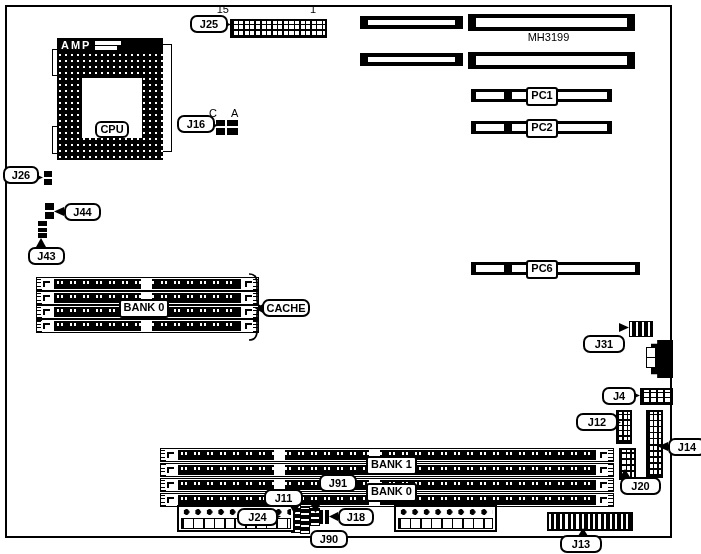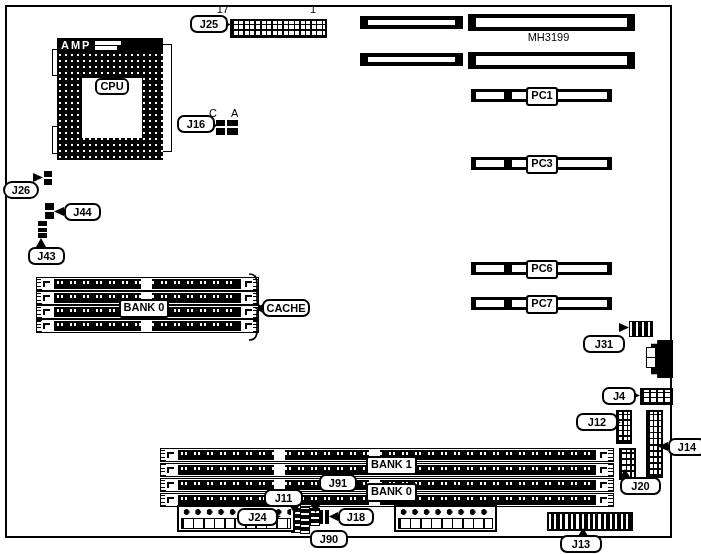--- a/index.html
+++ b/index.html
@@ -40,21 +40,21 @@
 
   
   .cpu-hdr{position:absolute;left:57px;top:38px;width:106px;height:14px;background:#000;z-index:2;}
   .cpu-hdr .amp{position:absolute;left:4px;top:1px;color:#fff;font-weight:bold;font-size:11px;letter-spacing:2px;}
   .cpu-hdr .wbar1{position:absolute;left:38px;top:3px;width:26px;height:4px;background:#fff;}
   .cpu-hdr .wbar2{position:absolute;left:38px;top:8px;width:22px;height:4px;background:#fff;}
   .cpu-body{position:absolute;left:57px;top:52px;width:106px;height:108px;background:#000;z-index:2;
             background-image:radial-gradient(circle at 3px 3px,#fff 1.1px,transparent 1.5px);
             background-size:6px 6px;}
   .cpu-inner{position:absolute;left:25px;top:26px;width:60px;height:60px;background:#fff;
-             display:flex;align-items:flex-start;justify-content:center;}
+             display:flex;align-items:flex-end;justify-content:center;}
   .cpu-lbl{border:2px solid #000;border-radius:6px;background:#fff;font-weight:bold;font-size:11px;
            line-height:13px;padding:0 3px;}
   .tabw{position:absolute;background:#fff;border:1px solid #000;z-index:1;}
 
   
   .isa{position:absolute;background:#000;z-index:2;}
   .isa i{position:absolute;left:8px;right:8px;top:4px;bottom:4px;background:#fff;display:block;}
 
   
   .pci{position:absolute;left:471px;width:141px;height:13px;background:#000;z-index:2;}
@@ -90,21 +90,21 @@
 
   .mh{position:absolute;left:515px;top:31px;width:67px;font-size:11px;line-height:13px;text-align:center;z-index:2;}
   .brace{position:absolute;z-index:2;}
 </style>
 </head>
 <body>
 
 <div class="stage">
   <div class="board"></div>
 
-  <div class="pintext" style="left:213px;top:3px;width:16px;text-align:right;">17</div>
+  <div class="pintext" style="left:213px;top:3px;width:16px;text-align:right;">15</div>
   <div class="pintext" style="left:310px;top:3px;width:10px;">1</div>
   <div class="callout" style="left:190px;top:15px;width:30px;">J25</div>
   <div class="tail r" style="left:221px;top:20px;width:10px;height:9px;"></div>
   <div class="grid" style="left:230px;top:19px;width:93px;height:15px;--cw:5.6px;--ch:5.5px;"></div>
 
   <div class="tabw" style="left:52px;top:49px;width:6px;height:25px;"></div>
   <div class="tabw" style="left:52px;top:126px;width:6px;height:26px;"></div>
   <div class="tabw" style="left:162px;top:44px;width:8px;height:106px;"></div>
   <div class="cpu-hdr">
     <span class="amp">AMP</span>
@@ -116,21 +116,21 @@
       <div class="cpu-lbl">CPU</div>
     </div>
   </div>
 
   <div class="pintext" style="left:209px;top:107px;">C</div>
   <div class="pintext" style="left:231px;top:107px;">A</div>
   <div class="callout" style="left:177px;top:115px;width:30px;">J16</div>
   <div class="tail r" style="left:208px;top:121px;width:10px;height:9px;"></div>
   <div class="jmpcross" style="left:216px;top:120px;width:22px;height:15px;"></div>
 
-  <div class="callout" style="left:3px;top:181px;width:28px;border-radius:9px;">J26</div>
+  <div class="callout" style="left:3px;top:166px;width:28px;">J26</div>
   <div class="tail r" style="left:33px;top:173px;width:10px;height:9px;"></div>
   <div class="jmp2v" style="left:44px;top:171px;width:8px;height:14px;"></div>
 
   <div class="jmp2v" style="left:45px;top:203px;width:9px;height:16px;"></div>
   <div class="tail l" style="left:54px;top:207px;width:10px;height:9px;"></div>
   <div class="callout" style="left:64px;top:203px;width:29px;">J44</div>
 
   <div class="jmp3v" style="left:38px;top:221px;width:9px;height:17px;"></div>
   <div class="tail u" style="left:36px;top:238px;width:10px;height:9px;"></div>
   <div class="callout" style="left:28px;top:247px;width:29px;">J43</div>
@@ -187,38 +187,32 @@
       <i></i>
     </div>
   <div class="mh">MH3199</div>
 
   <div class="pci" style="top:89px;">
       <i class="s1"></i>
       <i class="s2"></i>
       <i class="s3"></i>
     <div class="boxlabel pcil">PC1</div>
     </div>
-  <div class="pci" style="top:157px;">
+  <div class="pci" style="top:121px;">
       <i class="s1"></i>
       <i class="s2"></i>
       <i class="s3"></i>
-    <div class="boxlabel pcil">PC3</div>
-    </div>
-  <div class="pci" style="top:262px;">
+    <div class="boxlabel pcil">PC2</div>
+    </div>
+  <div class="pci" style="top:262px;padding-left:28px;">
       <i class="s1"></i>
       <i class="s2"></i>
       <i class="s3"></i>
     <div class="boxlabel pcil">PC6</div>
     </div>
-  <div class="pci" style="top:297px;">
-      <i class="s1"></i>
-      <i class="s2"></i>
-      <i class="s3"></i>
-    <div class="boxlabel pcil">PC7</div>
-    </div>
 
   <div class="callout" style="left:583px;top:335px;width:34px;">J31</div>
   <div class="tail r" style="left:619px;top:323px;width:10px;height:9px;"></div>
   <div class="slitsh" style="left:629px;top:321px;width:22px;height:14px;--p:6px;"></div>
 
   <div class="kbcon"></div>
   <div class="kbnotch" style="left:646px;top:347px;"></div>
   <div class="kbnotch" style="left:646px;top:357px;"></div>
 
   <div class="callout" style="left:602px;top:387px;width:26px;">J4</div>

